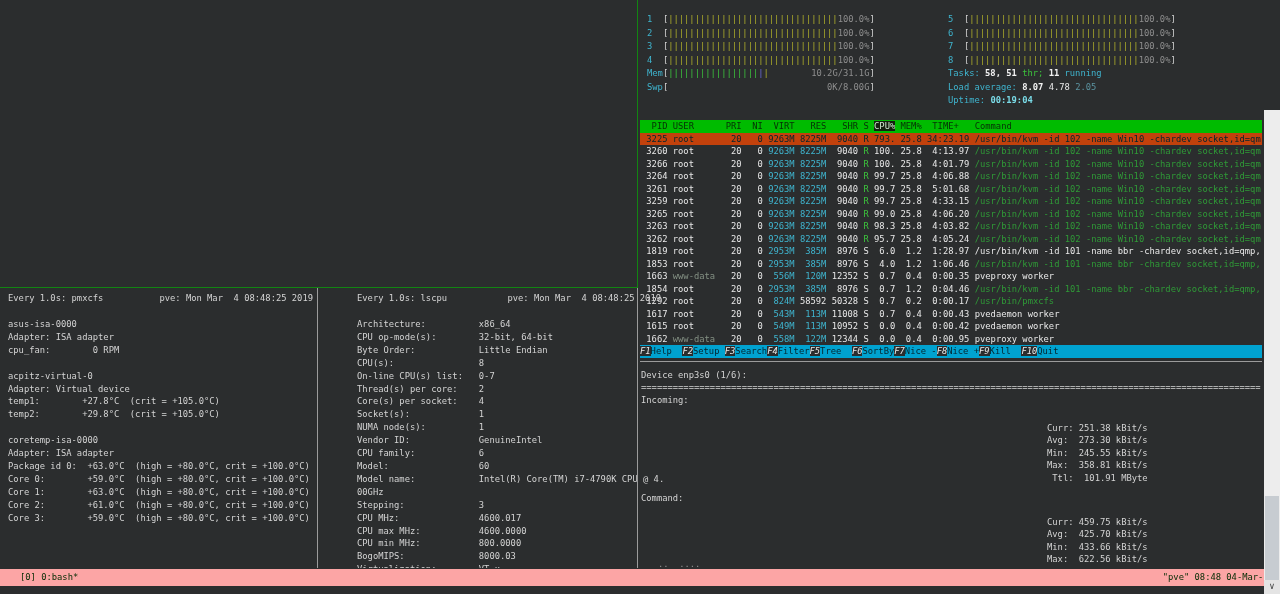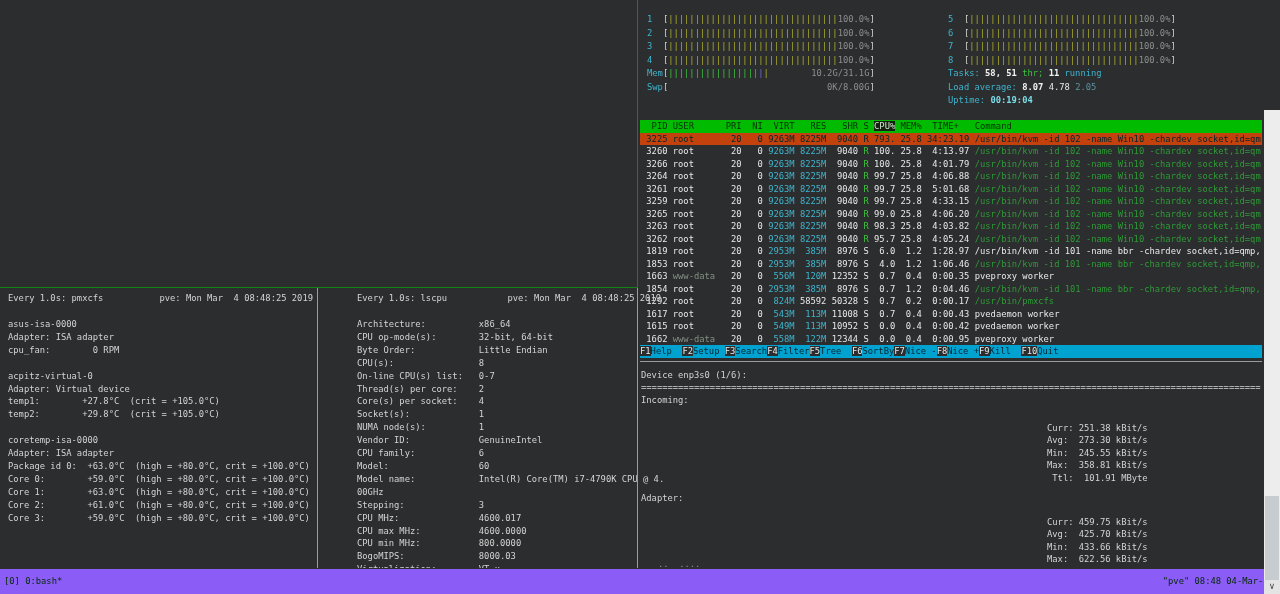--- a/index.html
+++ b/index.html
@@ -37,33 +37,33 @@
   #meters-left  { left:7px;  top:13px; }
   #meters-right { left:308px; top:13px; }
   #htop-table { position:absolute; left:0; top:120px; width:622px; }
   #htop-table .row { height:12.5px; line-height:12.5px; padding-left:1px; white-space:pre; overflow:hidden; }
   .row.hd { background:#00bb00; color:#063006; }
   .row.hd .sort { background:#15200f; color:#cfe8cf; }
   .row.sel { background:#c2410c; }
   .row.sel span, .row.sel { color:#04252e !important; font-weight:normal !important; }
   #fkey-bar { position:absolute; left:0; top:345px; width:622px; height:12.5px;
               background:#00a2d0; line-height:12.5px; white-space:pre; overflow:hidden; display:flex; }
-  .fk { background:#2b2d2e; color:#e8e8e8; }
+  .fk { background:#2b2d2e; color:#e8e8e8;font-style:italic; }
   .fl { color:#04252e; }
   
   .border { position:absolute; }
   .b-green { background:#128412; }
   .b-gray  { background:#9b9b9b; }
   
   #nload-pane .nl { position:absolute; left:1px; white-space:pre; }
   #nl-stats-in, #nl-stats-out { position:absolute; left:407px; line-height:12.4px; white-space:pre;text-align:right; }
   
-  #status-bar { position:absolute; left:0; top:569px; width:1280px; height:25px;
-    background:#8b5cf6; color:#022b02; display:flex; justify-content:space-between;
-    align-items:center; padding:0 6px 0 4px; white-space:pre; }
+  #status-bar { position:absolute; left:0; top:569px; width:1280px; height:17px;
+    background:#fca5a5; color:#022b02; display:flex; justify-content:space-between;
+    align-items:center; padding:0 6px 0 20px; white-space:pre; }
   
   #scrollbar { position:absolute; left:1264px; top:110px; width:16px; height:484px; background:#ededed; }
   #scroll-thumb { position:absolute; left:1px; top:386px; width:14px; height:84px; background:#c7ccd1; }
   #scroll-down { position:absolute; left:0; top:470px; width:16px; height:14px; background:#e4e4e4;
     color:#444; font-size:9px; line-height:13px; text-align:center; }
 </style>
 </head>
 <body>
 
 <div id="screen">
@@ -78,21 +78,21 @@
 
   <section class="abs" id="nload-pane">
     <div class="nl" style="top:7px;">Device enp3s0 (1/6):</div>
     <div class="nl" style="top:19px; width:620px; overflow:hidden;" id="nl-sep">======================================================================================================================</div>
     <div class="nl" style="top:32px;">Incoming:</div>
     <div id="nl-stats-in" style="top:60px;">Curr: 251.38 kBit/s
 Avg:  273.30 kBit/s
 Min:  245.55 kBit/s
 Max:  358.81 kBit/s
 Ttl:  101.91 MByte</div>
-    <div class="nl" style="top:130px;">Adapter:</div>
+    <div class="nl" style="top:130px;">Command:</div>
     <div id="nl-stats-out" style="top:154px;">Curr: 459.75 kBit/s
 Avg:  425.70 kBit/s
 Min:  433.66 kBit/s
 Max:  622.56 kBit/s
 Ttl:   63.78 MByte</div>
     <div class="nl dim" style="top:196px; left:18px;">..  ....</div>
   </section>
 
   <section class="abs" id="sensors-pane">
     <div class="watch-header">

